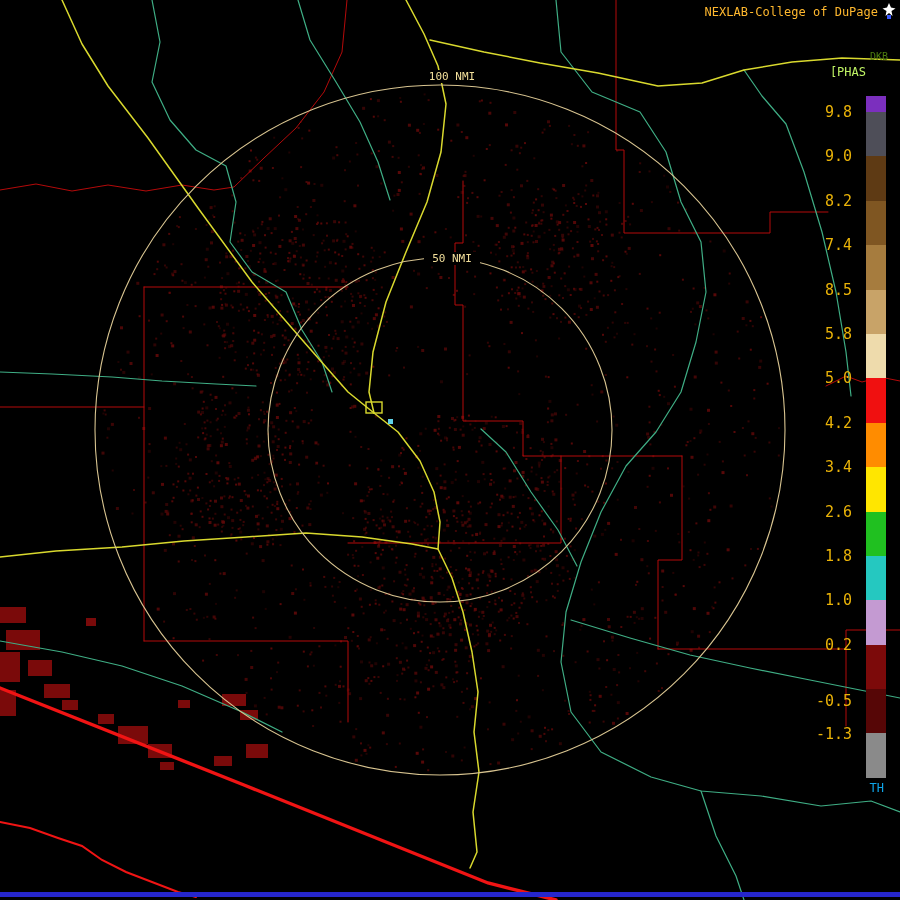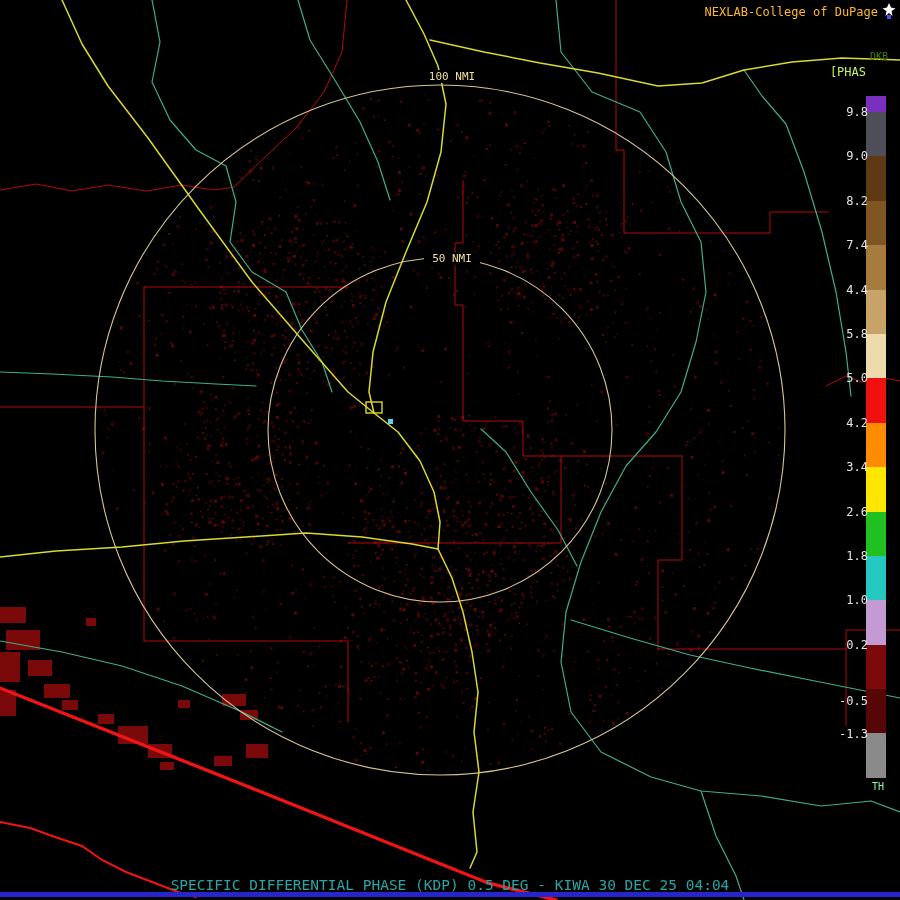--- a/index.html
+++ b/index.html
@@ -5,24 +5,24 @@
   * { margin:0; padding:0; box-sizing:border-box; }
   html,body { background:#000; }
   body { width:900px; height:900px; overflow:hidden; }
   .screen { position:relative; width:900px; height:900px; background:#000;
             font-family:"DejaVu Sans Mono", monospace; }
   #map-svg { position:absolute; left:0; top:0; width:900px; height:900px; }
   .brand { position:absolute; top:5px; right:22px; color:#ffb82e; font-size:12px; white-space:pre; }
   .brand-icon { position:absolute; top:3px; right:4px; width:14px; height:16px; }
   .unit-dkb  { position:absolute; top:51px; right:12px; color:#4d7c0f; font-size:10px; }
   .unit-phas { position:absolute; top:65px; right:34px; color:#bef264; font-size:12px; }
-  .unit-th   { position:absolute; top:781px; right:16px; color:#86efac; font-size:10px; }
+  .unit-th   { position:absolute; top:781px; right:16px; color:#0ea5e9; font-size:12px; }
   .colorbar { position:absolute; top:96px; right:14px; width:20px; display:flex; flex-direction:column; }
   .cb-seg { width:100%; flex:0 0 auto; }
-  .cb-tick { position:absolute; right:32px; color:#e5e5e5; font-size:12px; line-height:14px; }
+  .cb-tick { position:absolute; right:48px; color:#eab308; font-size:15px; line-height:14px; }
   .caption { position:absolute; top:877px; left:0; width:100%; text-align:center;
              color:#2aa4a4; font-size:14.5px; white-space:pre; }
   .bottom-line { position:absolute; top:892px; left:0; width:900px; height:5px; background:#2626cc; }
 </style>
 </head>
 <body>
 
 <div class="screen">
   <svg id="map-svg" viewBox="0 0 900 900">
       <g fill="#5a0808">
@@ -2524,28 +2524,27 @@
       <div class="cb-seg" style="height: 44.4px; background: rgb(196, 154, 210);"></div>
       <div class="cb-seg" style="height: 44.4px; background: rgb(124, 10, 10);"></div>
       <div class="cb-seg" style="height: 44.4px; background: rgb(86, 6, 6);"></div>
       <div class="cb-seg" style="height: 44.4px; background: rgb(138, 138, 138);"></div>
     </div>
   <div id="ticks">
       <div class="cb-tick" style="top: 105px;">9.8</div>
       <div class="cb-tick" style="top: 149.4px;">9.0</div>
       <div class="cb-tick" style="top: 193.8px; margin-left: 24px;">8.2</div>
       <div class="cb-tick" style="top: 238.2px;">7.4</div>
-      <div class="cb-tick" style="top: 282.6px;">4.4</div>
+      <div class="cb-tick" style="top: 282.6px;">8.5</div>
       <div class="cb-tick" style="top: 327px;">5.8</div>
       <div class="cb-tick" style="top: 371.4px;">5.0</div>
       <div class="cb-tick" style="top: 415.8px;">4.2</div>
       <div class="cb-tick" style="top: 460.2px;">3.4</div>
       <div class="cb-tick" style="top: 504.6px;">2.6</div>
       <div class="cb-tick" style="top: 549px;">1.8</div>
       <div class="cb-tick" style="top: 593.4px; margin-left: 47px;">1.0</div>
       <div class="cb-tick" style="top: 637.8px;">0.2</div>
       <div class="cb-tick" style="top: 682.2px; margin-top: 12px;">-0.5</div>
       <div class="cb-tick" style="top: 726.6px;">-1.3</div>
     </div>
 
-  <div class="caption">SPECIFIC DIFFERENTIAL PHASE (KDP) 0.5 DEG - KIWA 30 DEC 25 04:04</div>
   <div class="bottom-line"></div>
 </div>
 
 </body></html>

